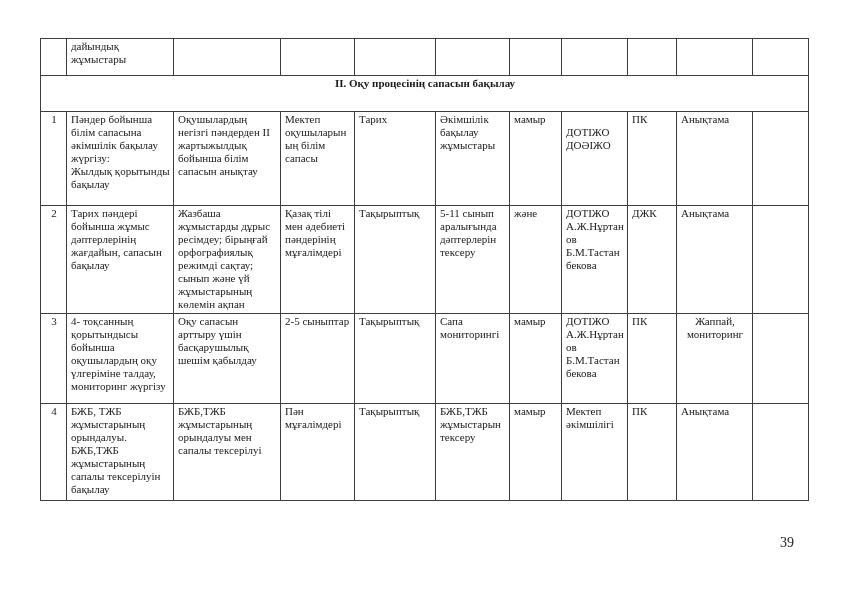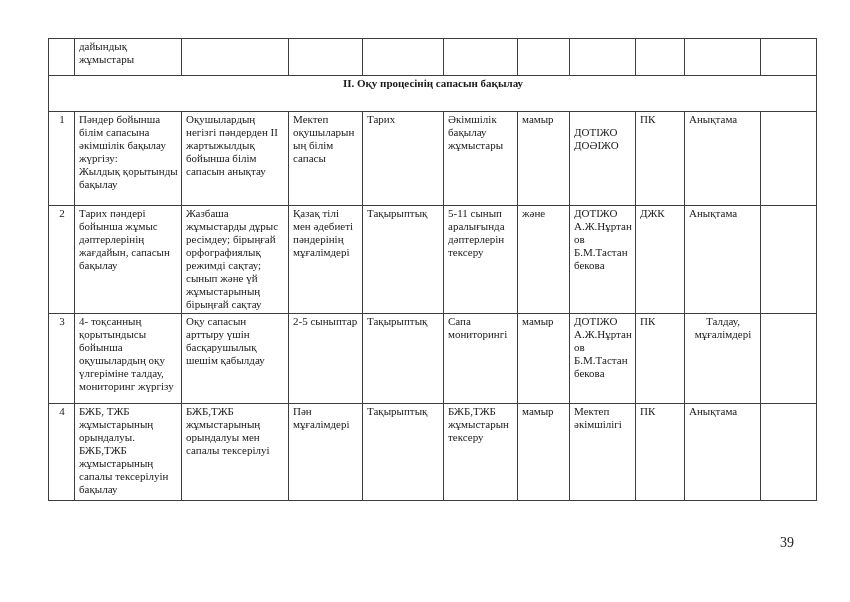--- a/index.html
+++ b/index.html
@@ -8,21 +8,21 @@
     position: relative;
     width: 850px;
     height: 602px;
     background: #ffffff;
     font-family: "Liberation Serif", "DejaVu Serif", serif;
     color: #1a1a1a;
     overflow: hidden;
   }
   table.doc-table {
     position: absolute;
-    left: 48px;
+    left: 40px;
     top: 38px;
     width: 769px;
     border-collapse: collapse;
     table-layout: fixed;
     padding-left: 12px;
   }
   table.doc-table td {
     border: 1px solid #3d3d3d;
     vertical-align: top;
     padding: 1px 3px 1px 4px;
@@ -107,21 +107,21 @@
       <td>
 ДОТІЖО ДОӘІЖО</td>
       <td>ПК</td>
       <td>Анықтама</td>
       <td></td>
     </tr>
 
     <tr class="r2">
       <td class="num">2</td>
       <td>Тарих пәндері бойынша жұмыс дәптерлерінің жағдайын, сапасын бақылау</td>
-      <td>Жазбаша жұмыстарды дұрыс ресімдеу; бірыңғай орфографиялық режимді сақтау; сынып және үй жұмыстарының бірыңғай сақтау</td>
+      <td>Жазбаша жұмыстарды дұрыс ресімдеу; бірыңғай орфографиялық режимді сақтау; сынып және үй жұмыстарының көлемін ақпан</td>
       <td>Қазақ тілі мен әдебиеті пәндерінің мұғалімдері</td>
       <td>Тақырыптық</td>
       <td>5-11 сынып аралығында дәптерлерін тексеру</td>
       <td>және</td>
       <td>ДОТІЖО
 А.Ж.Нұртанов
 Б.М.Тастанбекова</td>
       <td>ДЖК</td>
       <td>Анықтама</td>
       <td></td>
@@ -132,21 +132,21 @@
       <td>4- тоқсанның қорытындысы бойынша оқушылардың оқу үлгеріміне талдау, мониторинг жүргізу</td>
       <td>Оқу сапасын арттыру үшін басқарушылық шешім қабылдау</td>
       <td>2-5 сыныптар</td>
       <td>Тақырыптық</td>
       <td>Сапа мониторингі</td>
       <td>мамыр</td>
       <td>ДОТІЖО
 А.Ж.Нұртанов
 Б.М.Тастанбекова</td>
       <td>ПК</td>
-      <td class="center">Талдау, мұғалімдері</td>
+      <td class="center">Жаппай, мониторинг</td>
       <td></td>
     </tr>
 
     <tr class="r4">
       <td class="num">4</td>
       <td>БЖБ, ТЖБ жұмыстарының орындалуы.
 БЖБ,ТЖБ жұмыстарының сапалы тексерілуін бақылау</td>
       <td>БЖБ,ТЖБ жұмыстарының орындалуы мен сапалы тексерілуі</td>
       <td>Пән мұғалімдері</td>
       <td>Тақырыптық</td>

